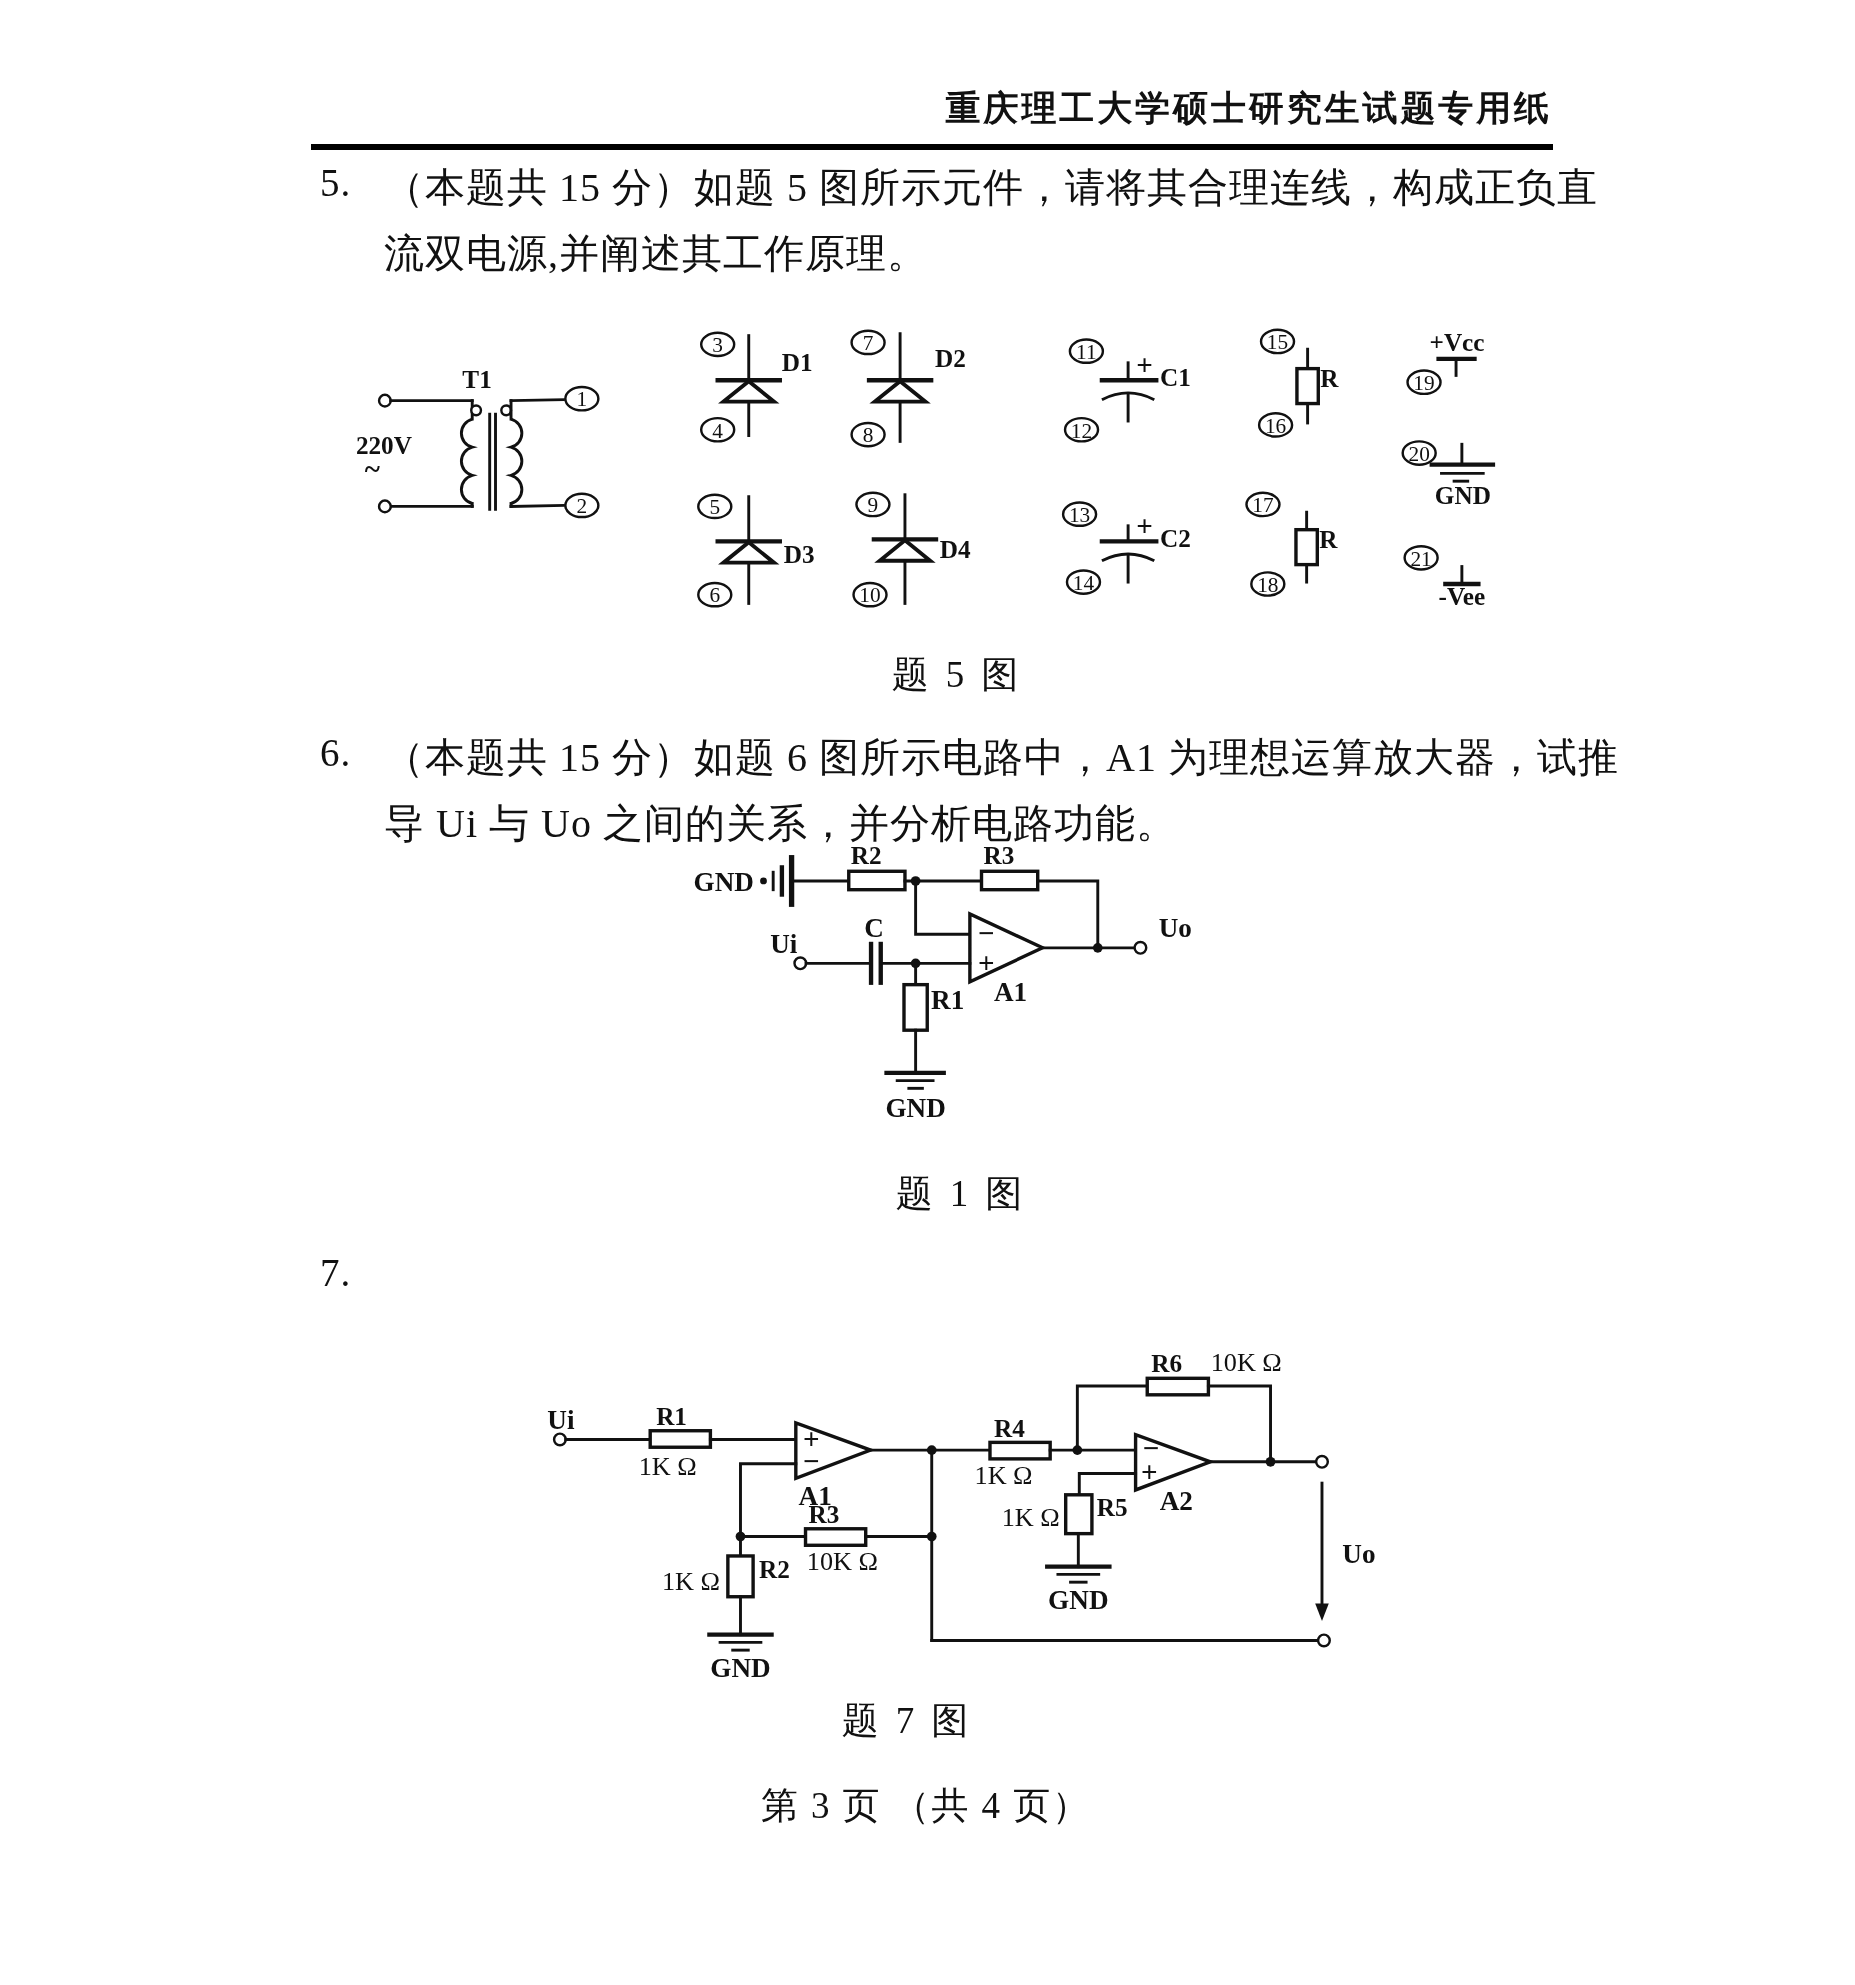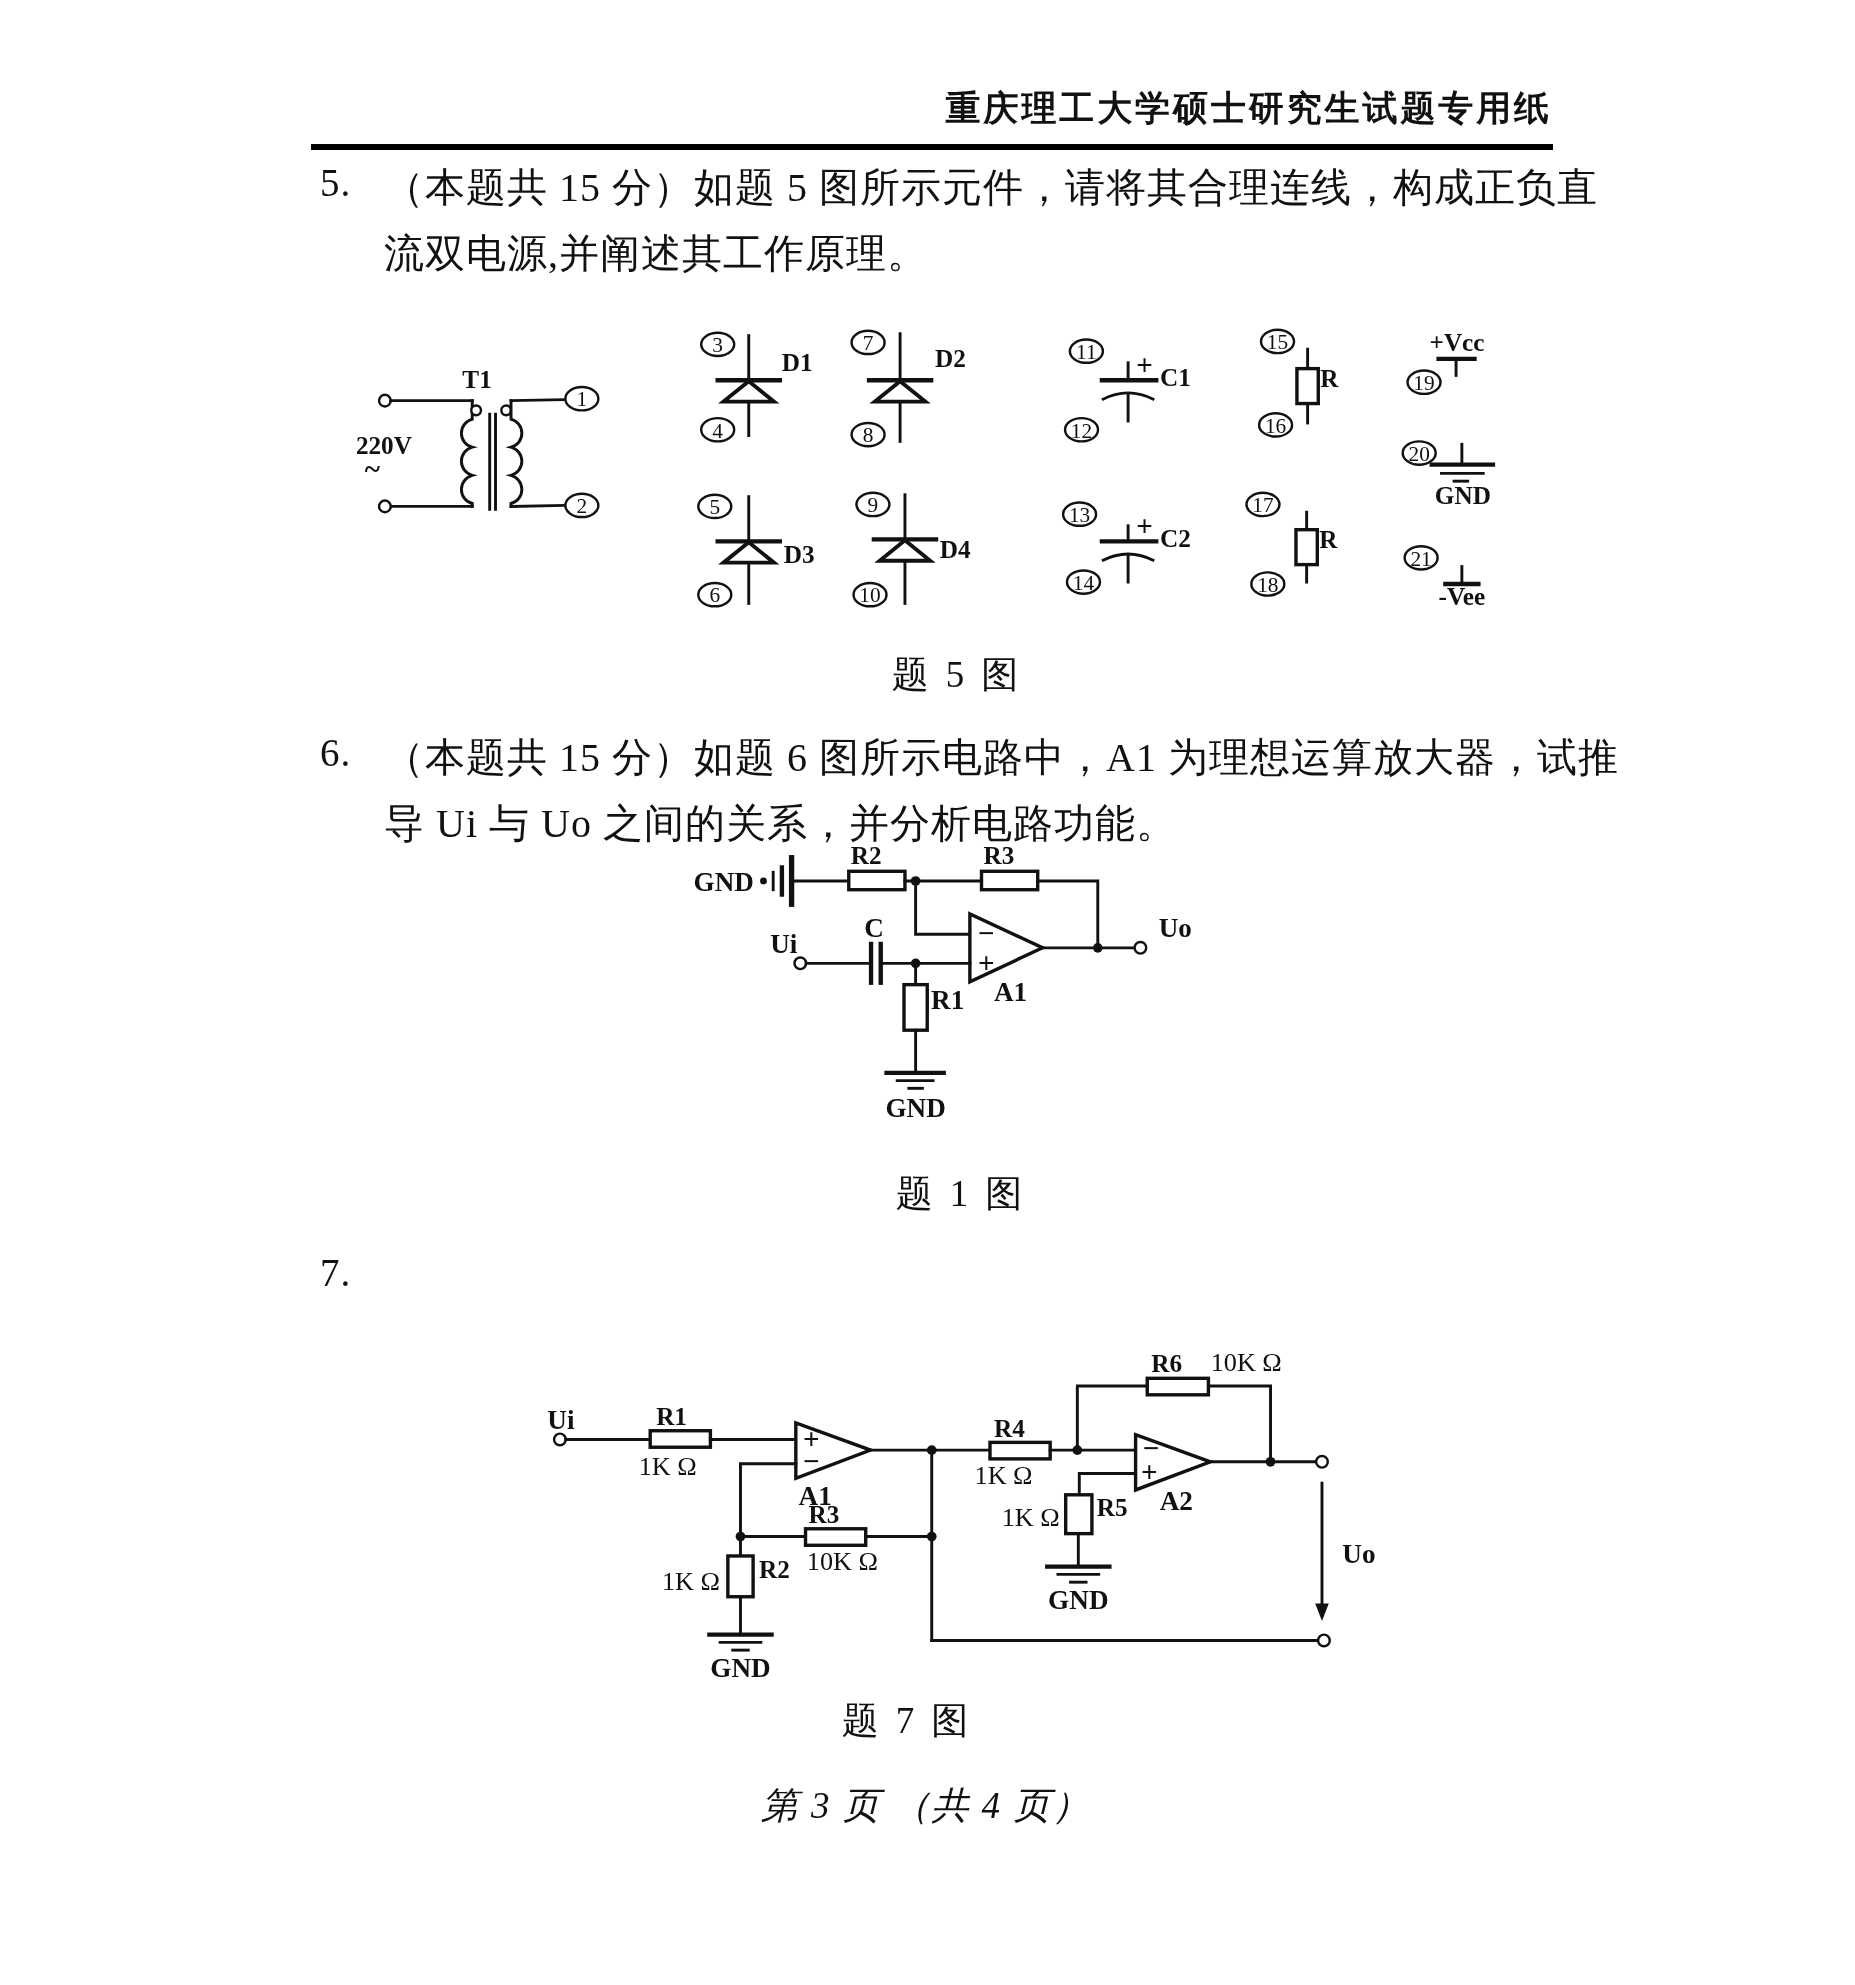--- a/index.html
+++ b/index.html
@@ -11,21 +11,21 @@
   .header-title {
     position:absolute; top:85px; right:303px;
     font-size:35px; font-weight:bold; letter-spacing:2.9px;font-family:Liberation Serif, serif;
   }
   .header-rule {
     position:absolute; left:311px; top:144px; width:1242px; height:5.8px; background:#000;
   }
   .qnum  { position:absolute; left:320px; font-size:39px; letter-spacing:1px; }
   .qline { position:absolute; left:384px; font-size:40px; letter-spacing:1px; white-space:nowrap; }
   .caption { position:absolute; transform:translateX(-50%); font-size:37px; letter-spacing:3.9px; white-space:nowrap; }
-  .footer  { position:absolute; transform:translateX(-50%); font-size:37px; letter-spacing:1.9px; white-space:nowrap;font-style:italic; }
+  .footer  { position:absolute; transform:translateX(-50%); font-size:37px; letter-spacing:1.9px; white-space:nowrap; }
   svg.fig { position:absolute; overflow:visible; }
   svg text { fill:#111; font-family:"Liberation Serif","DejaVu Serif",serif; }
   svg line, svg polyline { stroke:#111; stroke-width:3; fill:none; stroke-linecap:square; }
   svg path.wind { stroke:#111; stroke-width:3; fill:none; }
   svg rect { fill:#fff; stroke:#111; stroke-width:3.5; }
   svg ellipse, svg circle.term-open { fill:#fff; stroke:#111; stroke-width:2.5; }
   svg .dot { fill:#111; stroke:none; }
   svg polygon.op  { fill:#fff; stroke:#111; stroke-width:3.5; }
   svg polygon.dio { fill:#fff; stroke:#111; stroke-width:4; }
   svg .w3 { stroke-width:3; } svg .w4 { stroke-width:4.5; } svg .w5 { stroke-width:5.5; }

